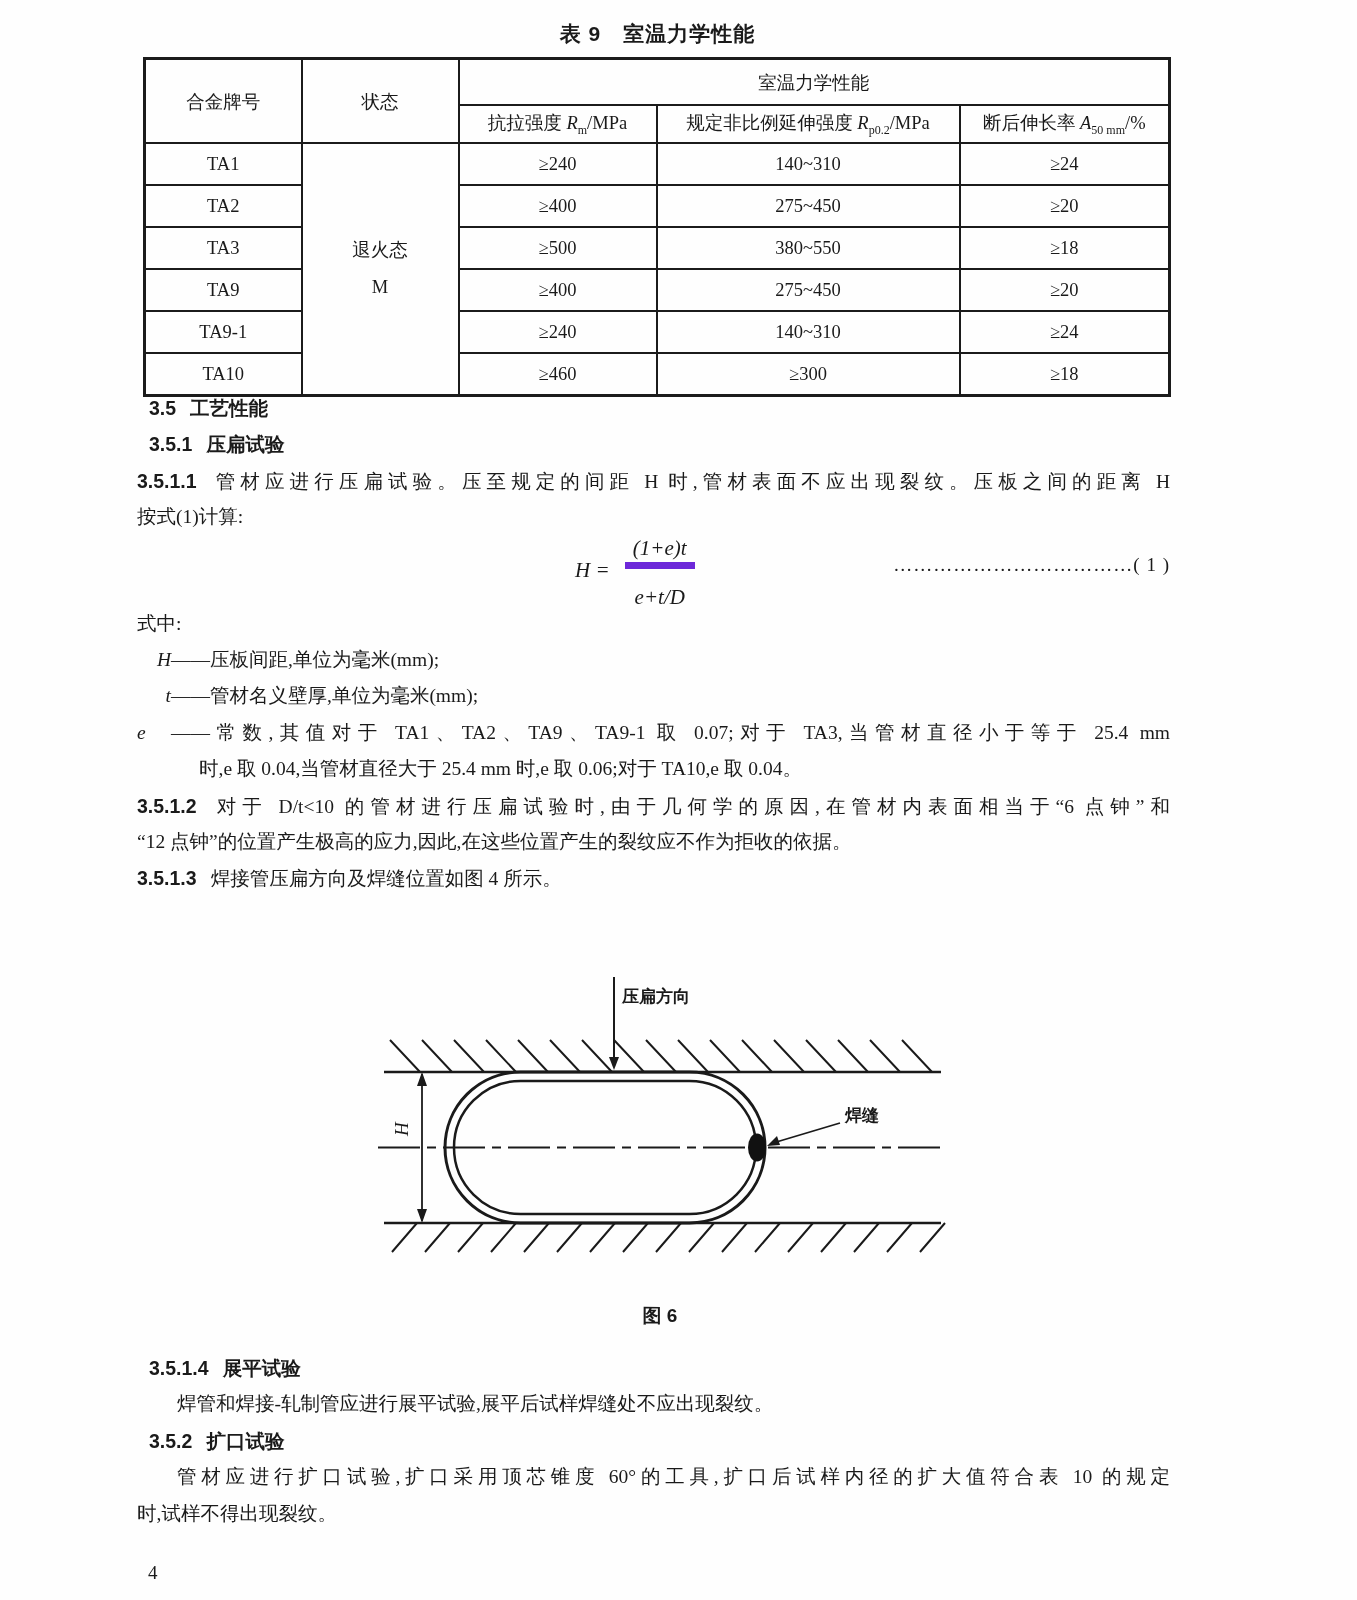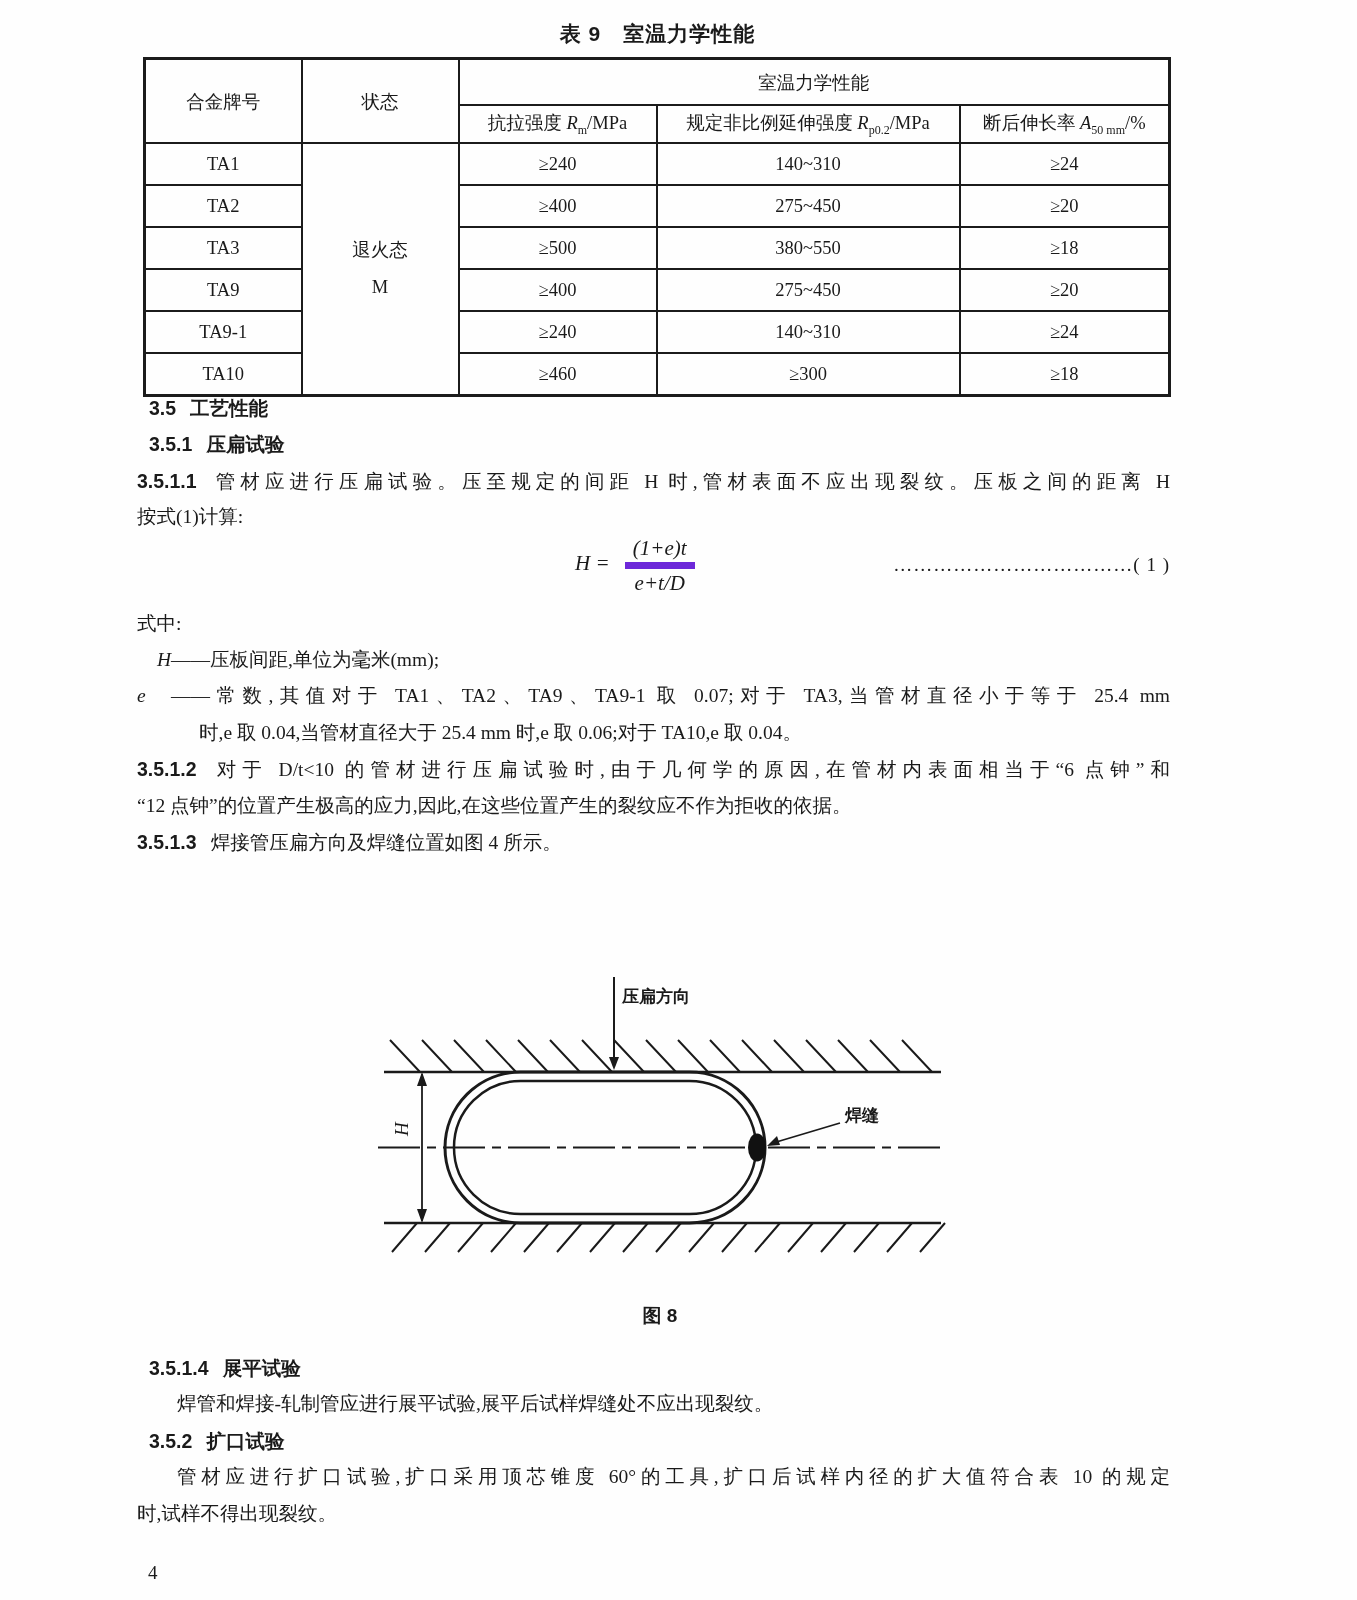--- a/index.html
+++ b/index.html
@@ -39,21 +39,21 @@
   .h{font-family:"Liberation Sans","DejaVu Sans",sans-serif;font-weight:bold;font-size:19.5px;margin-left:12px;}
   .num{font-family:"Liberation Sans","DejaVu Sans",sans-serif;font-weight:bold;margin-right:14px;display:inline-block;}
   .full{text-align:justify;text-align-last:justify;}
   .indent{padding-left:40px;}
 
   
   .formula{height:70px;position:relative;}
   .feq{position:absolute;left:438px;top:0px;font-size:21px;font-style:italic;}
   .frac{display:inline-block;vertical-align:middle;text-align:center;margin-left:10px;line-height:1.15;}
   .fn{display:block;border-bottom:7px solid #6d28d9;padding:0 8px 2px;}
-  .fd{display:block;padding-top:2px;}
+  .fd{display:block;padding-top:16px;}
   .fleader{position:absolute;right:0;top:18px;font-size:19px;font-style:normal;letter-spacing:1px;}
 
   
   .term{display:inline-block;width:34px;text-align:right;font-style:italic;
         font-family:"Liberation Serif","DejaVu Serif",serif;}
   .econt{padding-left:62px;}
 
   
   .fig{position:absolute;left:330px;top:930px;width:700px;height:350px;}
   .fig-label{font-family:"Liberation Sans","DejaVu Sans",sans-serif;font-weight:bold;font-size:17px;fill:#1a1a1a;}
@@ -145,20 +145,21 @@
         <span class="frac">
           <span class="fn">(1+e)t</span>
           <span class="fd">e+t/D</span>
         </span>
       </span>
       <span class="fleader"><span>………………………………</span><span>( 1 )</span></span>
     </div>
 
     <div class="line">式中:</div>
     <div class="line"><span class="term">H</span><span>——压板间距,单位为毫米(mm);</span></div>
+    <div class="line"><span class="term">t</span><span>——管材名义壁厚,单位为毫米(mm);</span></div>
     <div class="line full"><span class="term">e</span><span>——常数,其值对于 TA1、TA2、TA9、TA9-1 取 0.07;对于 TA3,当管材直径小于等于 25.4 mm</span></div>
     <div class="line econt">时,e 取 0.04,当管材直径大于 25.4 mm 时,e 取 0.06;对于 TA10,e 取 0.04。</div>
 
     <div class="line full"><span class="num">3.5.1.2</span><span>对于 D/t&lt;10 的管材进行压扁试验时,由于几何学的原因,在管材内表面相当于“6 点钟”和</span></div>
     <div class="line"><span>“12 点钟”的位置产生极高的应力,因此,在这些位置产生的裂纹应不作为拒收的依据。</span></div>
     <div class="line"><span class="num">3.5.1.3</span><span>焊接管压扁方向及焊缝位置如图 4 所示。</span></div>
   </div>
 
   <svg class="fig" viewBox="0 0 700 350">
 
@@ -191,21 +192,21 @@
     <text x="78" y="206" class="fig-h" transform="rotate(-90 78 206)">H</text>
 
     <ellipse cx="427" cy="217.5" rx="9" ry="14" fill="#111"></ellipse>
     <g>
       <line x1="510" y1="193" x2="443" y2="213" stroke="#1a1a1a" stroke-width="1.8"></line>
       <polygon points="437,216 450,215 447,206" fill="#1a1a1a"></polygon>
     </g>
     <text x="515" y="191" class="fig-label">焊缝</text>
   </svg>
 
-  <div class="caption">图 8</div>
+  <div class="caption">图 6</div>
 
   <div class="flow2">
     <div class="line h"><span class="num">3.5.1.4</span><span>展平试验</span></div>
     <div class="line indent">焊管和焊接-轧制管应进行展平试验,展平后试样焊缝处不应出现裂纹。</div>
     <div class="line h"><span class="num">3.5.2</span><span>扩口试验</span></div>
     <div class="line indent full">管材应进行扩口试验,扩口采用顶芯锥度 60°的工具,扩口后试样内径的扩大值符合表 10 的规定</div>
     <div class="line">时,试样不得出现裂纹。</div>
   </div>
 
   <div class="pagenum">4</div>

